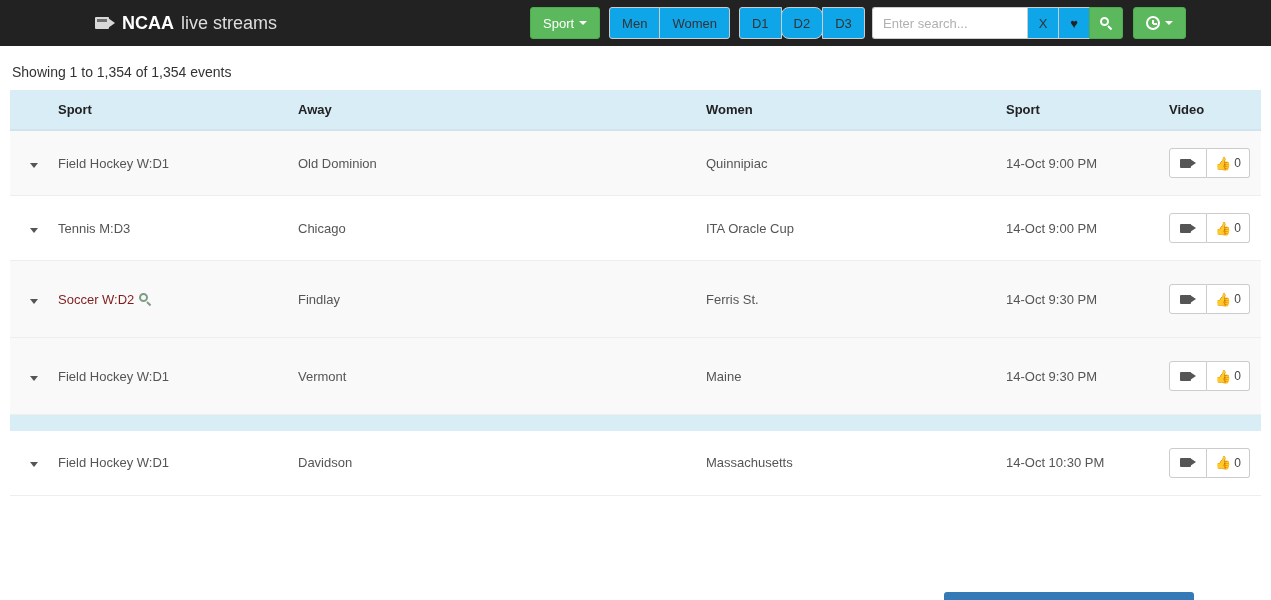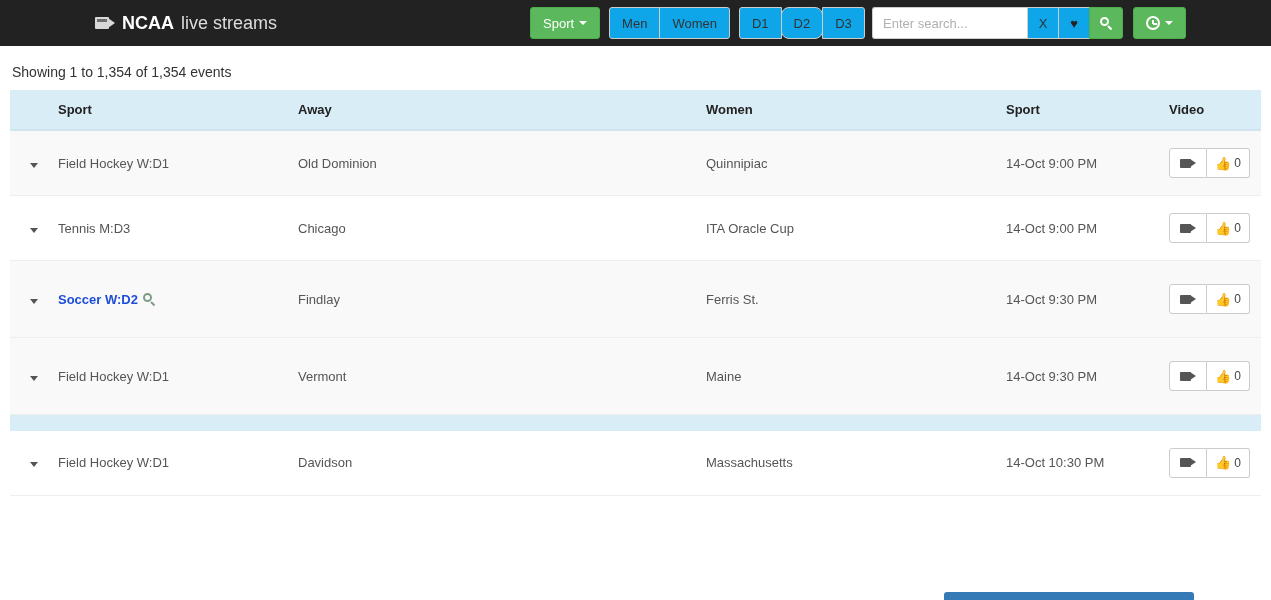--- a/index.html
+++ b/index.html
@@ -189,22 +189,22 @@
   .row-caret {
     display: inline-block;
     width: 0; height: 0;
     margin-left: 12px;
     border-left: 4px solid transparent;
     border-right: 4px solid transparent;
     border-top: 5px solid #555555;
     cursor: pointer;
   }
   .sport-hl {
-    color: #1d4ed8;
-    font-weight: bold;
+    color: #7f1d1d;
+    font-weight: normal;
   }
   .sport-hl .magnifier { color: #7d9d86; margin-left: 5px; vertical-align: -1px; }
 
   .video-group { display: inline-flex; }
   .vid-btn {
     height: 30px;
     min-width: 38px;
     border: 1px solid #cccccc;
     background: #ffffff;
     display: flex; align-items: center; justify-content: center;

